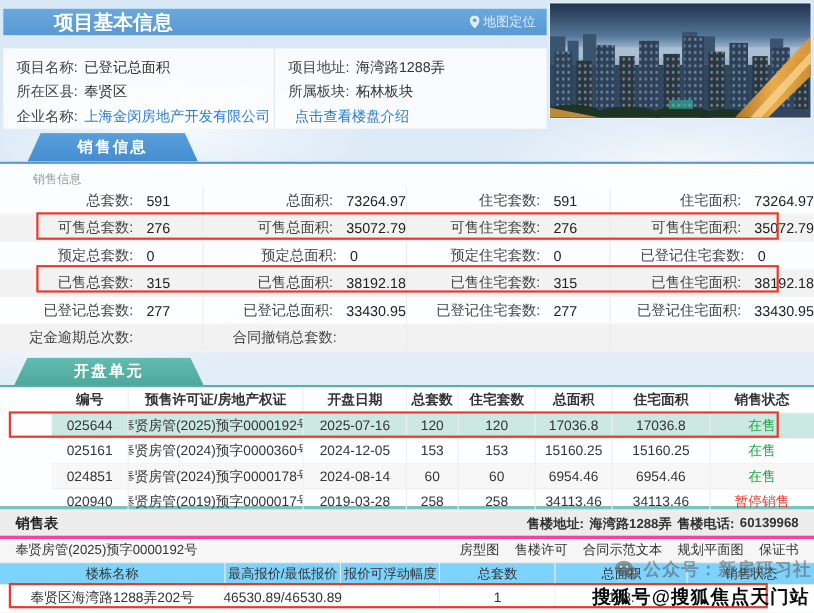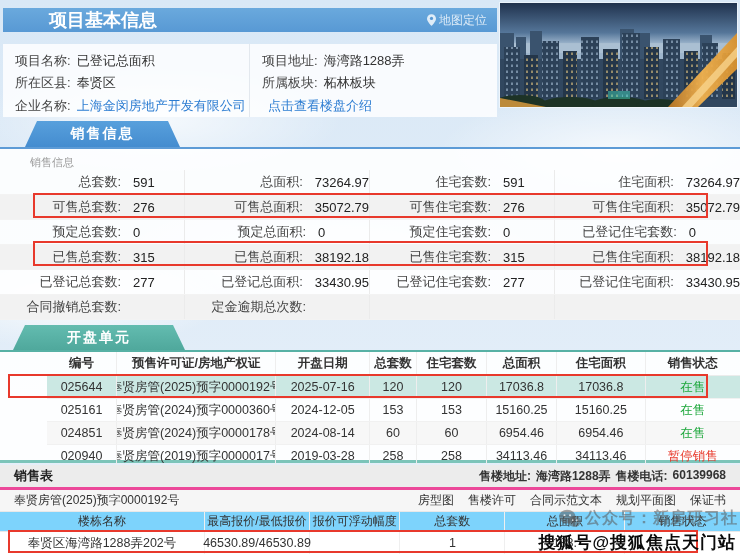--- a/index.html
+++ b/index.html
@@ -304,25 +304,25 @@
           <span class="si-label">已登记住宅套数:</span>
           <span class="si-value">277</span>
         </div>
         <div class="si-cell">
           <span class="si-label">已登记住宅面积:</span>
           <span class="si-value">33430.95</span>
         </div>
       </div>
       <div class="si-row gray">
         <div class="si-cell">
+          <span class="si-label">定金逾期总次数:</span>
+          <span class="si-value"></span>
+        </div>
+        <div class="si-cell">
           <span class="si-label">合同撤销总套数:</span>
-          <span class="si-value"></span>
-        </div>
-        <div class="si-cell">
-          <span class="si-label">定金逾期总次数:</span>
           <span class="si-value"></span>
         </div>
         <div class="si-cell">
           <span class="si-label"></span>
           <span class="si-value"></span>
         </div>
         <div class="si-cell">
           <span class="si-label"></span>
           <span class="si-value"></span>
         </div>

